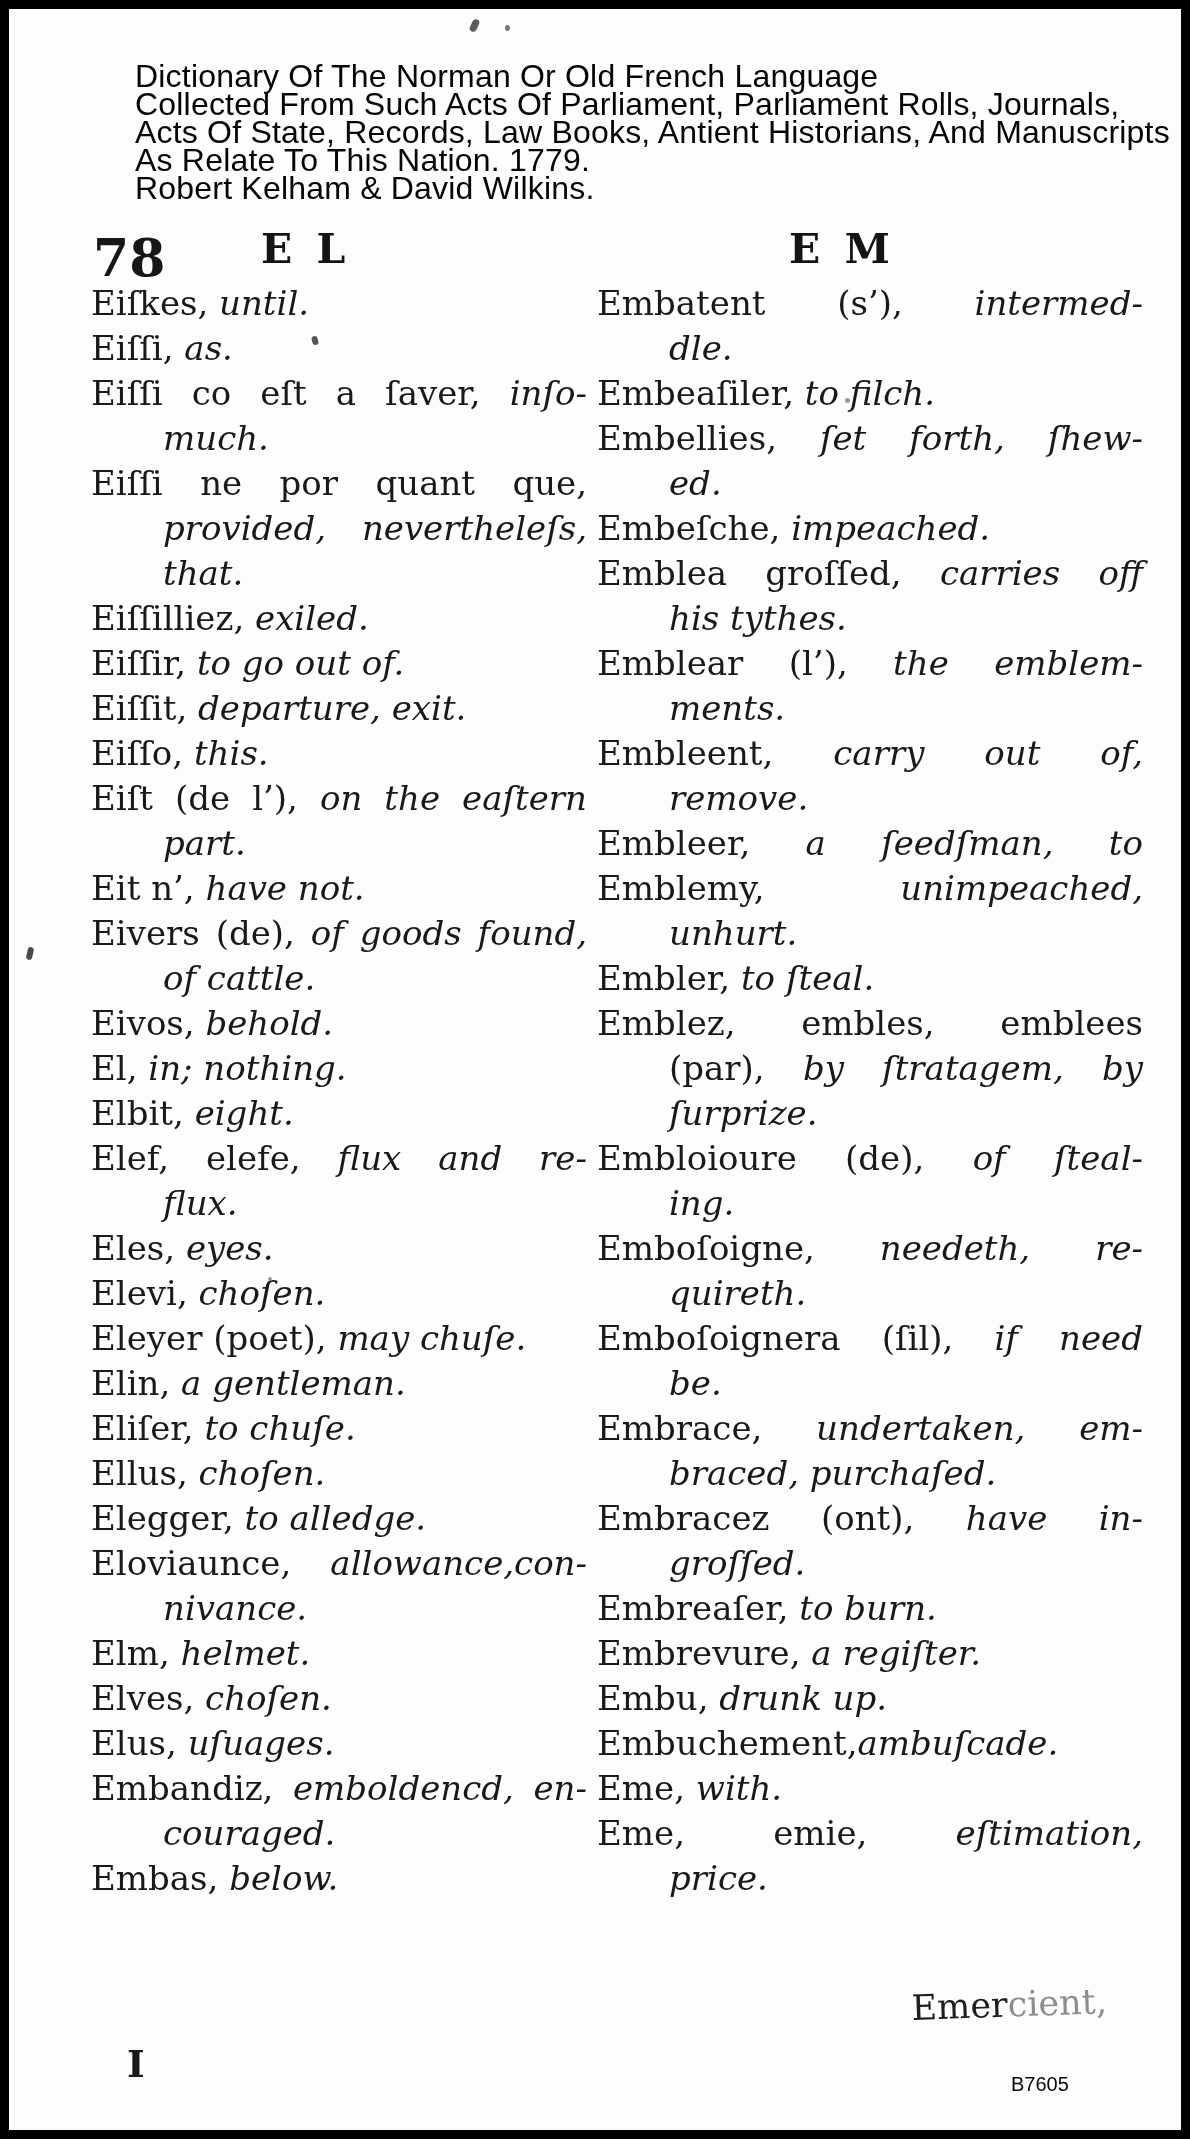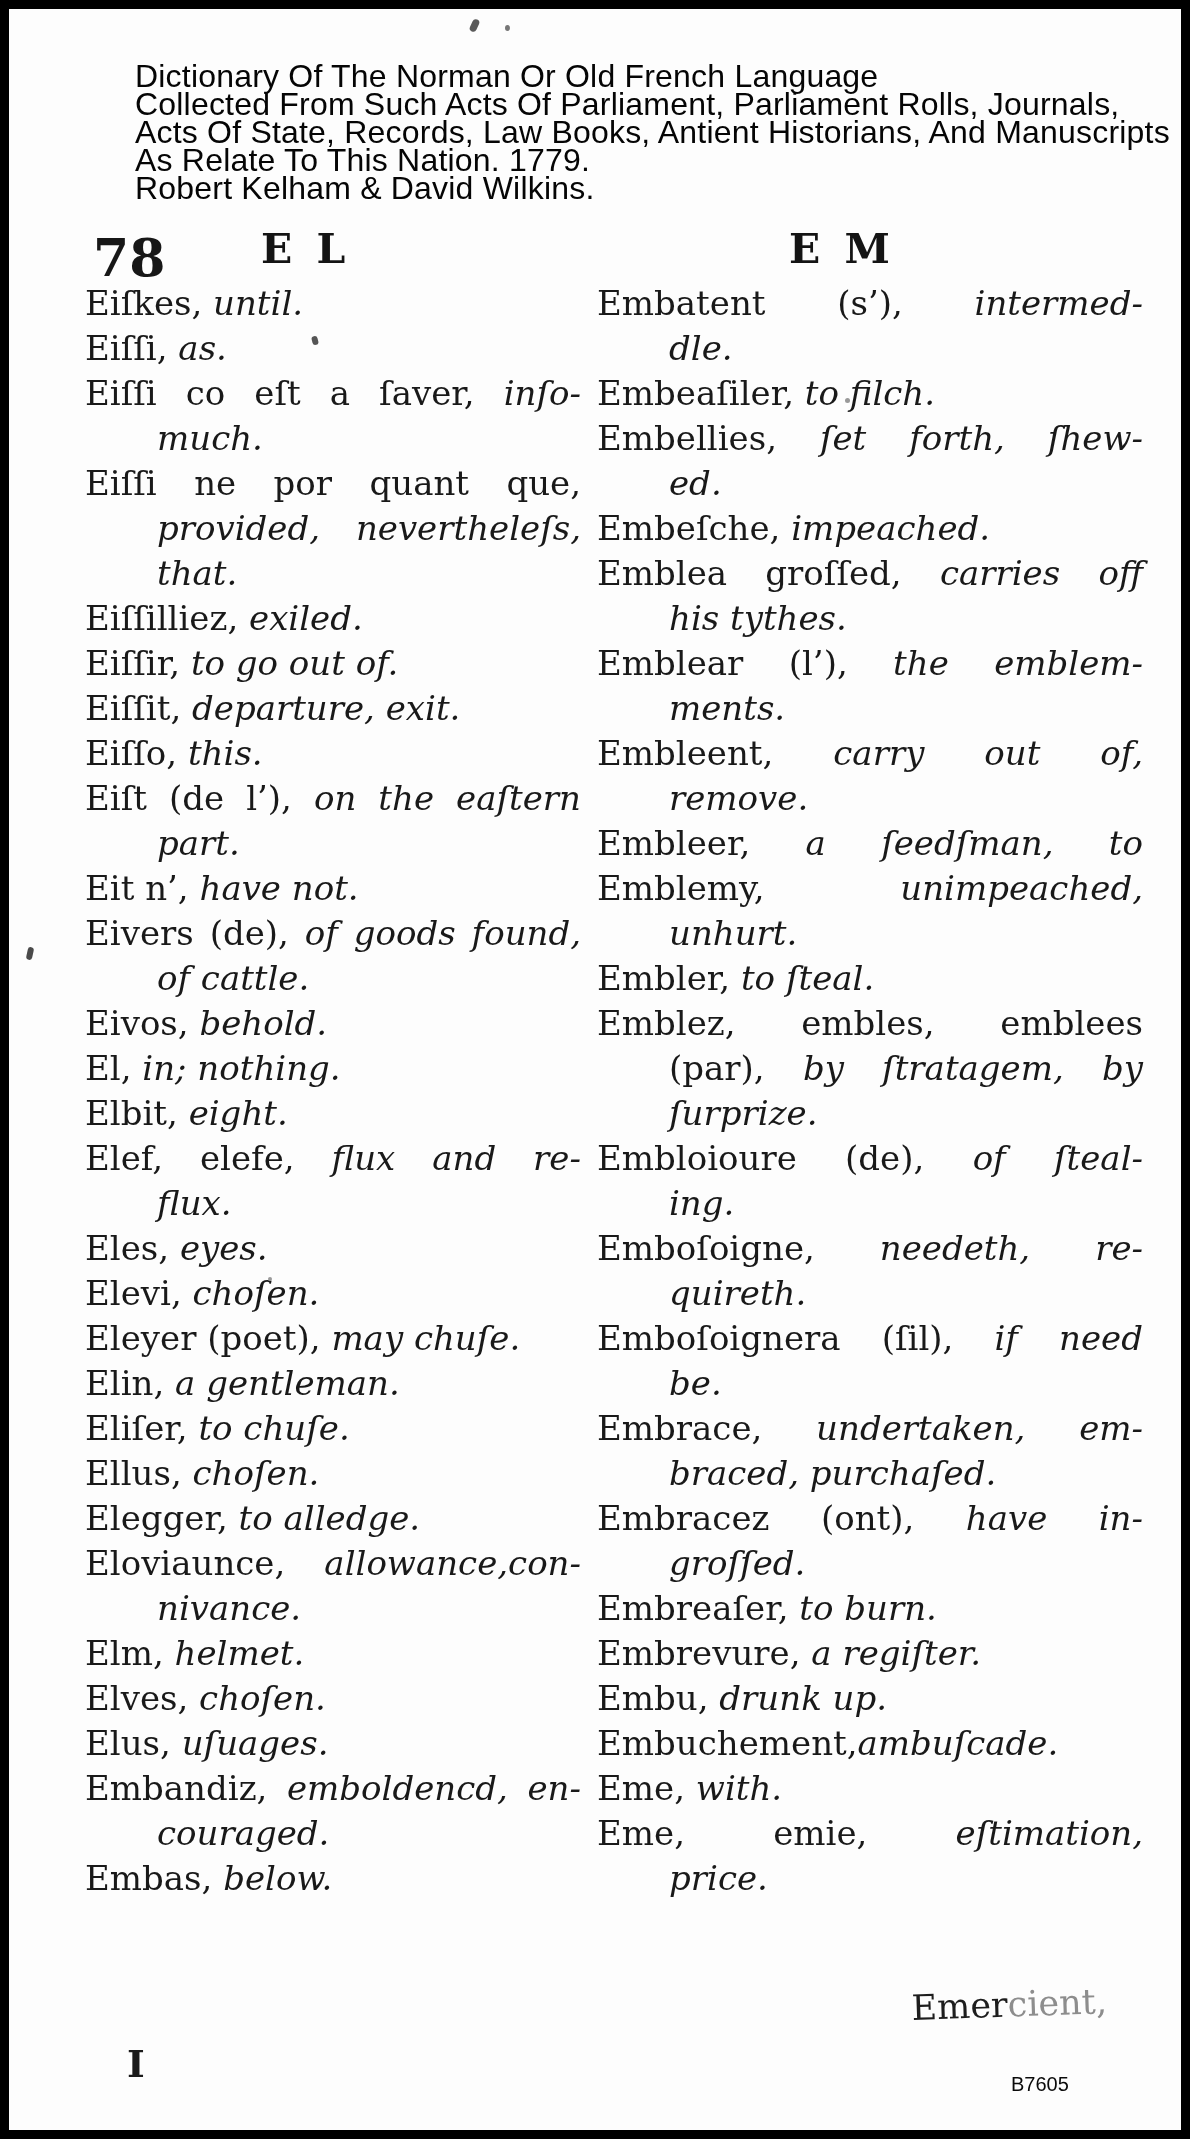--- a/index.html
+++ b/index.html
@@ -10,21 +10,21 @@
   .scan-header{position:absolute;left:126px;top:53px;
     font-family:Liberation Sans, sans-serif;font-size:32px;line-height:28px;color:#050505;
     letter-spacing:0.2px;white-space:nowrap;}
 
   .page-number{position:absolute;left:84px;top:218px;font-size:52px;font-weight:bold;color:#171717;}
   .col-head{position:absolute;top:216px;font-size:41px;font-weight:bold;color:#141414;letter-spacing:5px;white-space:nowrap;}
   .col-head.el{left:252px;}
   .col-head.em{left:772px;margin-left:8px;}
 
   .column{position:absolute;top:272px;font-size:34px;line-height:45px;color:#191919;}
-  .column.left{left:76px;width:496px;}
+  .column.left{left:82px;width:496px;}
   .column.right{left:588px;width:546px;}
 
   .line{text-align:left;}
   .line.just{text-align:justify;text-align-last:justify;}
   .line.cont{padding-left:72px;}
   .r{font-style:normal;}
   .i{font-style:italic;}
 
   .catchword{position:absolute;left:588px;width:510px;top:1981px;text-align:right;
     font-size:35px;color:#1d1d1d;transform:rotate(-2deg);}

